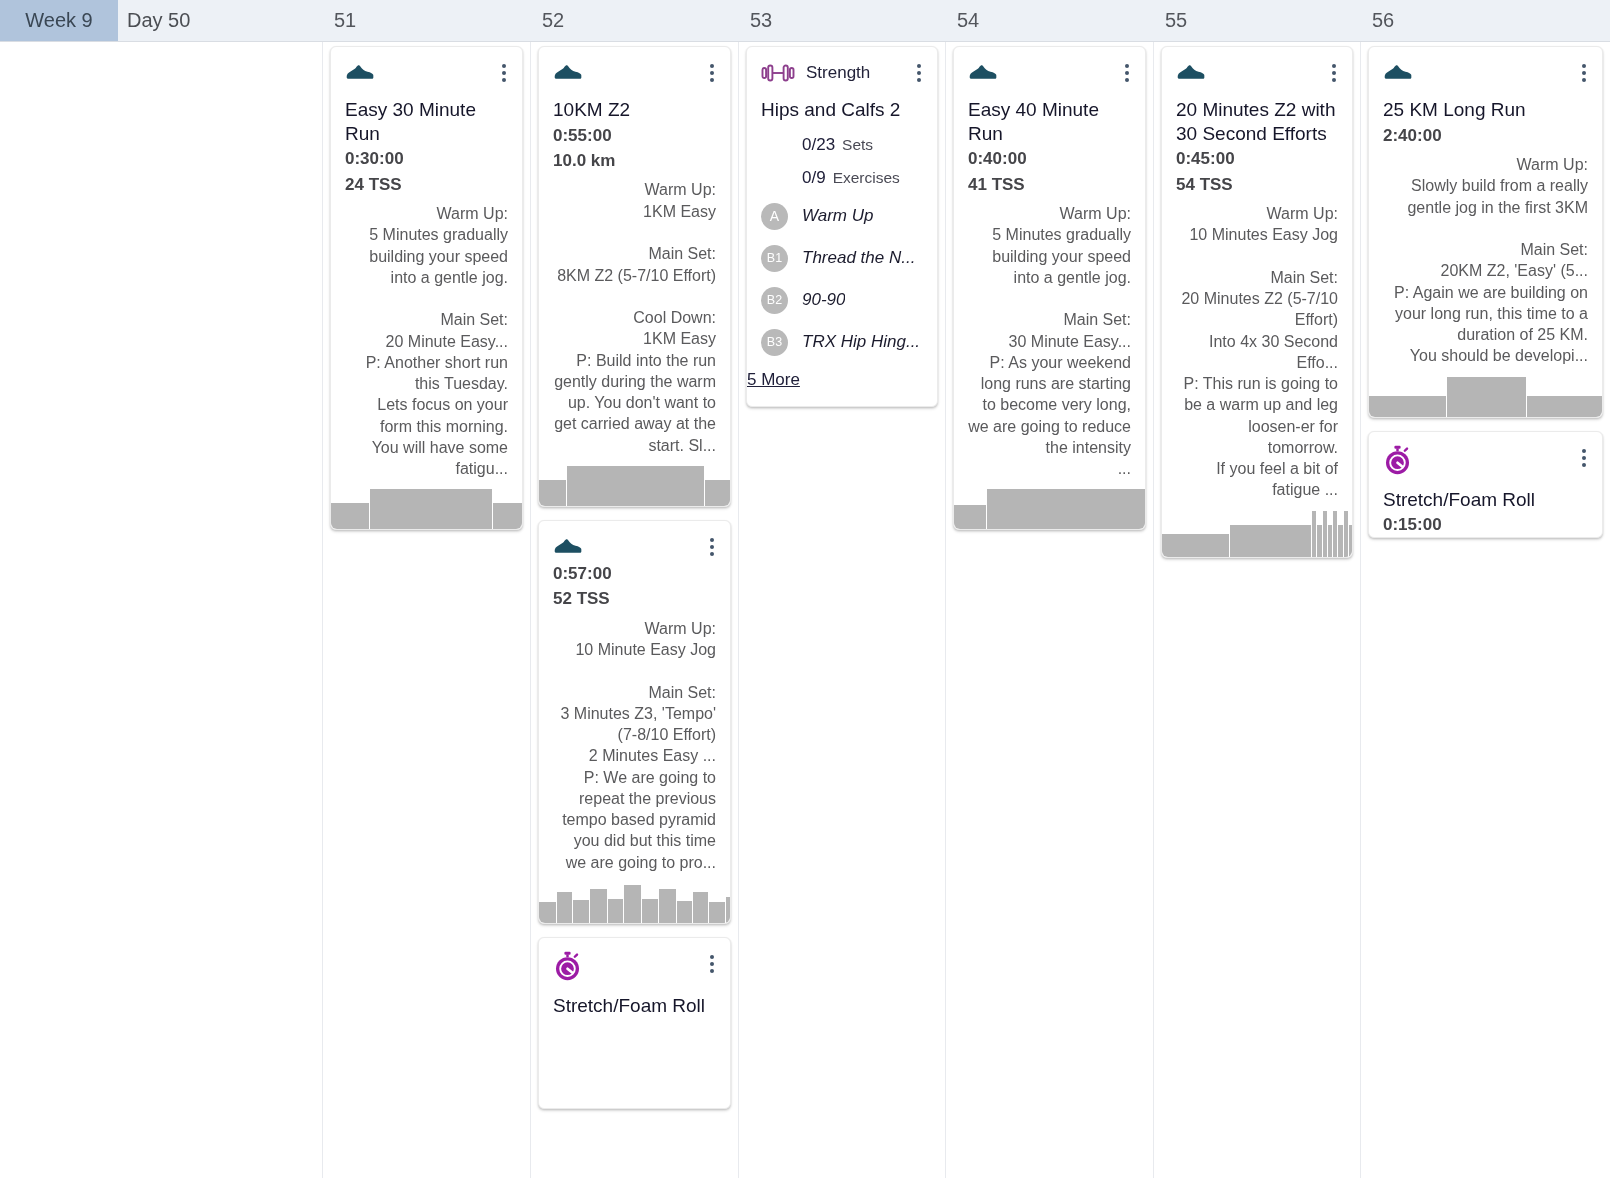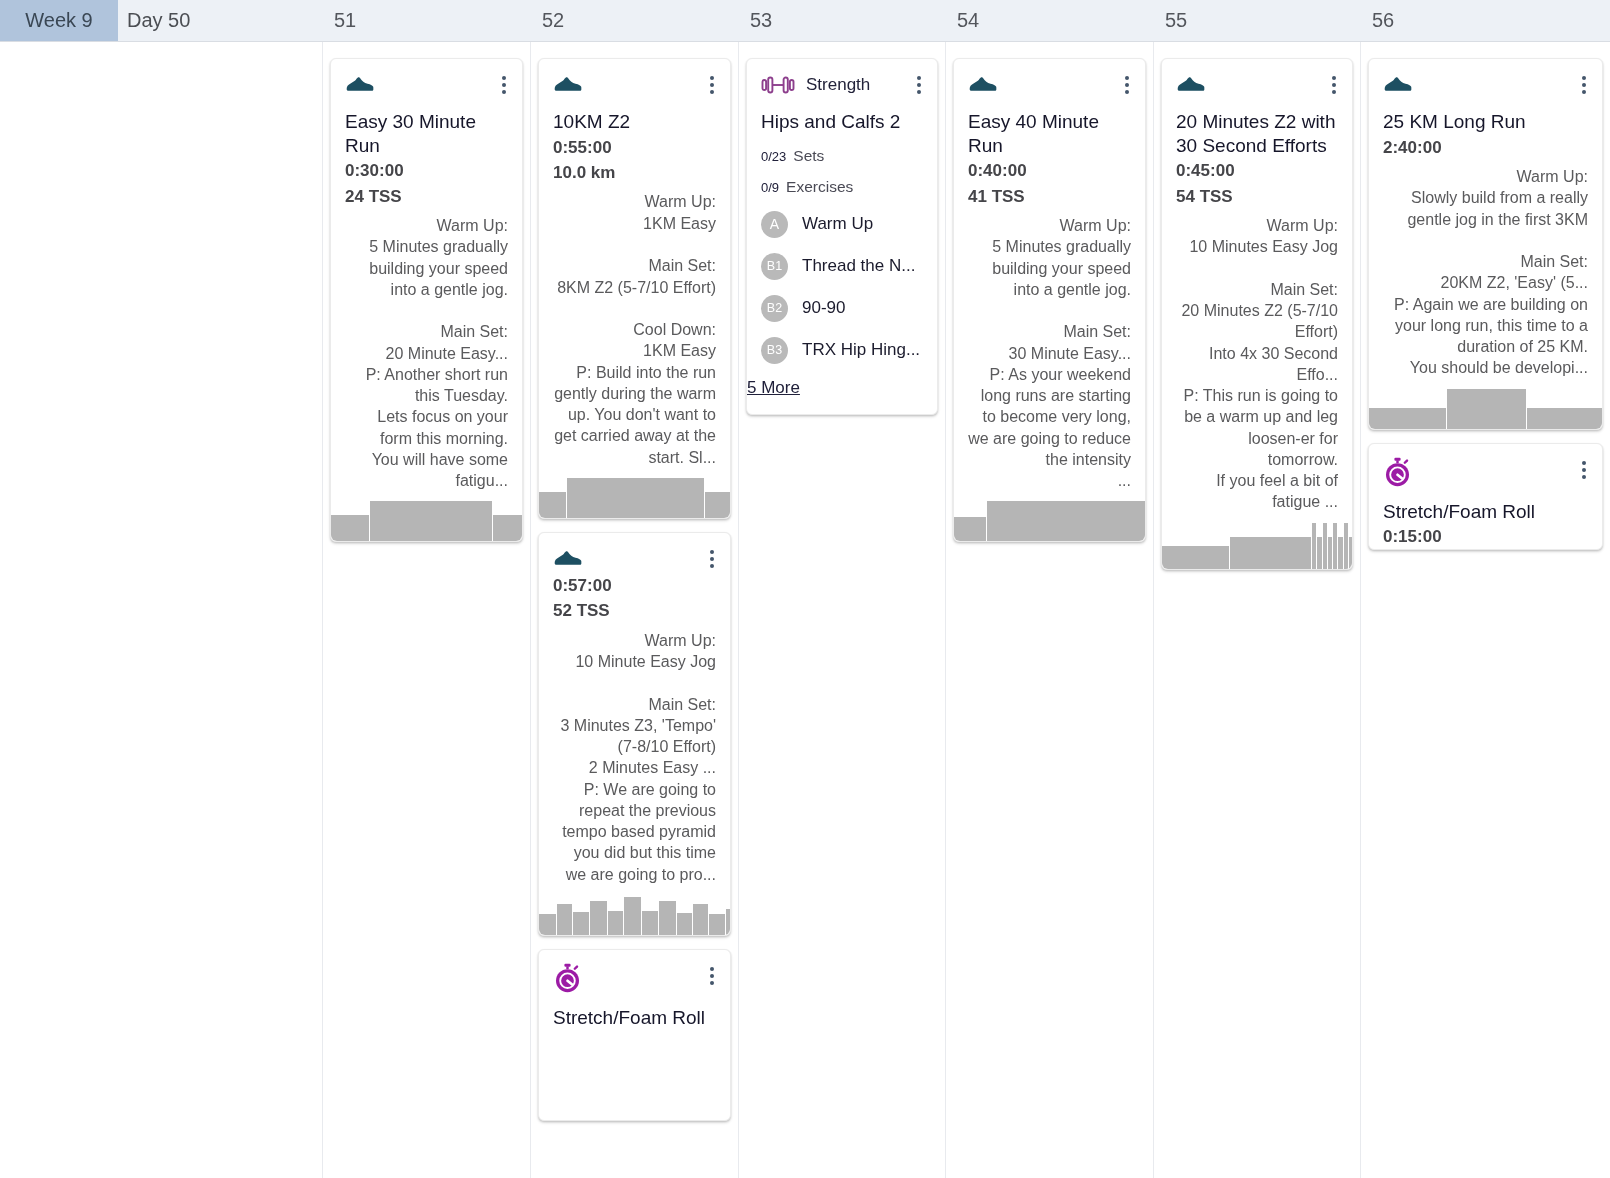--- a/index.html
+++ b/index.html
@@ -15,21 +15,21 @@
   }
   .hcell{display:flex;align-items:center;font-size:20px;color:#53565c;}
   .hcell.week{background:#b0c4dc;color:#3a4754;justify-content:center;cursor:pointer;}
   .hcell.day50{padding-left:9px;color:#4b4e53;}
   .hcell.num{padding-left:12px;}
   .content{
     display:grid;
     grid-template-columns:118px 204px 208px 208px 207px 208px 207px 250px;
     height:1137px;
   }
-  .col{overflow:hidden;padding:16px 7px 0 7px;display:flex;flex-direction:column;gap:13px;}
+  .col{overflow:hidden;padding:4px 7px 0 7px;display:flex;flex-direction:column;gap:13px;}
   .col.sep{border-left:1px solid #e8eaee;}
   .card{
     background:#fff;border:1px solid #ebebeb;border-radius:6px;
     box-shadow:0 1px 2px rgba(0,0,0,.14),0 2px 3px rgba(0,0,0,.12);
     display:flex;flex-direction:column;flex:0 0 auto;cursor:pointer;
   }
   .card.cut{min-height:170px;}
   .card-head{display:flex;justify-content:space-between;align-items:flex-start;padding:13px 10px 0 14px;}
   .strength-head{display:flex;align-items:center;gap:11px;padding:13px 10px 0 14px;}
   .strength-label{font-size:17px;color:#23233a;}
@@ -44,30 +44,30 @@
     margin-top:7px;margin-bottom:10px;white-space:pre-line;text-align:right;
   }
   .chart{
     margin-top:auto;height:40px;display:flex;align-items:flex-end;
     border-radius:0 0 6px 6px;overflow:hidden;
   }
   .chart.tall{height:46px;}
   .chart .bar{background:#b5b5b5;margin-right:1px;flex:0 0 auto;}
   .chart .bar:last-child{margin-right:0;}
   .stat-line{display:flex;align-items:baseline;gap:7px;padding:0 14px;margin-top:13px;}
-  .stat-num{font-size:13px;color:#20203a;}
+  .stat-num{font-size:17px;color:#20203a;margin-left:41px;}
   .stat-unit{font-size:15.5px;color:#4a4a55;}
   .s-desc{font-size:17px;line-height:1.28;color:#2d2d3d;padding:0 14px;margin-top:12px;white-space:pre-line;}
   .ex-row{display:flex;align-items:center;gap:14px;padding:0 14px;margin-top:15px;cursor:pointer;}
   .badge{
     width:27px;height:27px;border-radius:50%;background:#b9b9b9;color:#fff;
     display:flex;align-items:center;justify-content:center;font-size:12.5px;flex:0 0 auto;
   }
   .badge.single{font-size:14px;}
-  .ex-name{font-size:17px;color:#1b1b2d;white-space:nowrap;overflow:hidden;}
+  .ex-name{font-size:17px;color:#1b1b2d;white-space:nowrap;overflow:hidden;font-style:italic;}
   .more{padding:14px 0 16px;text-align:left;font-size:17px;color:#20203a;cursor:pointer;text-decoration:underline;}
   .icon{display:block;line-height:0;}
 </style>
 </head>
 <body>
 
 <div class="header">
   <div class="hcell week">Week 9</div>
   <div class="hcell day50">Day 50</div>
   <div class="hcell num">51</div>

